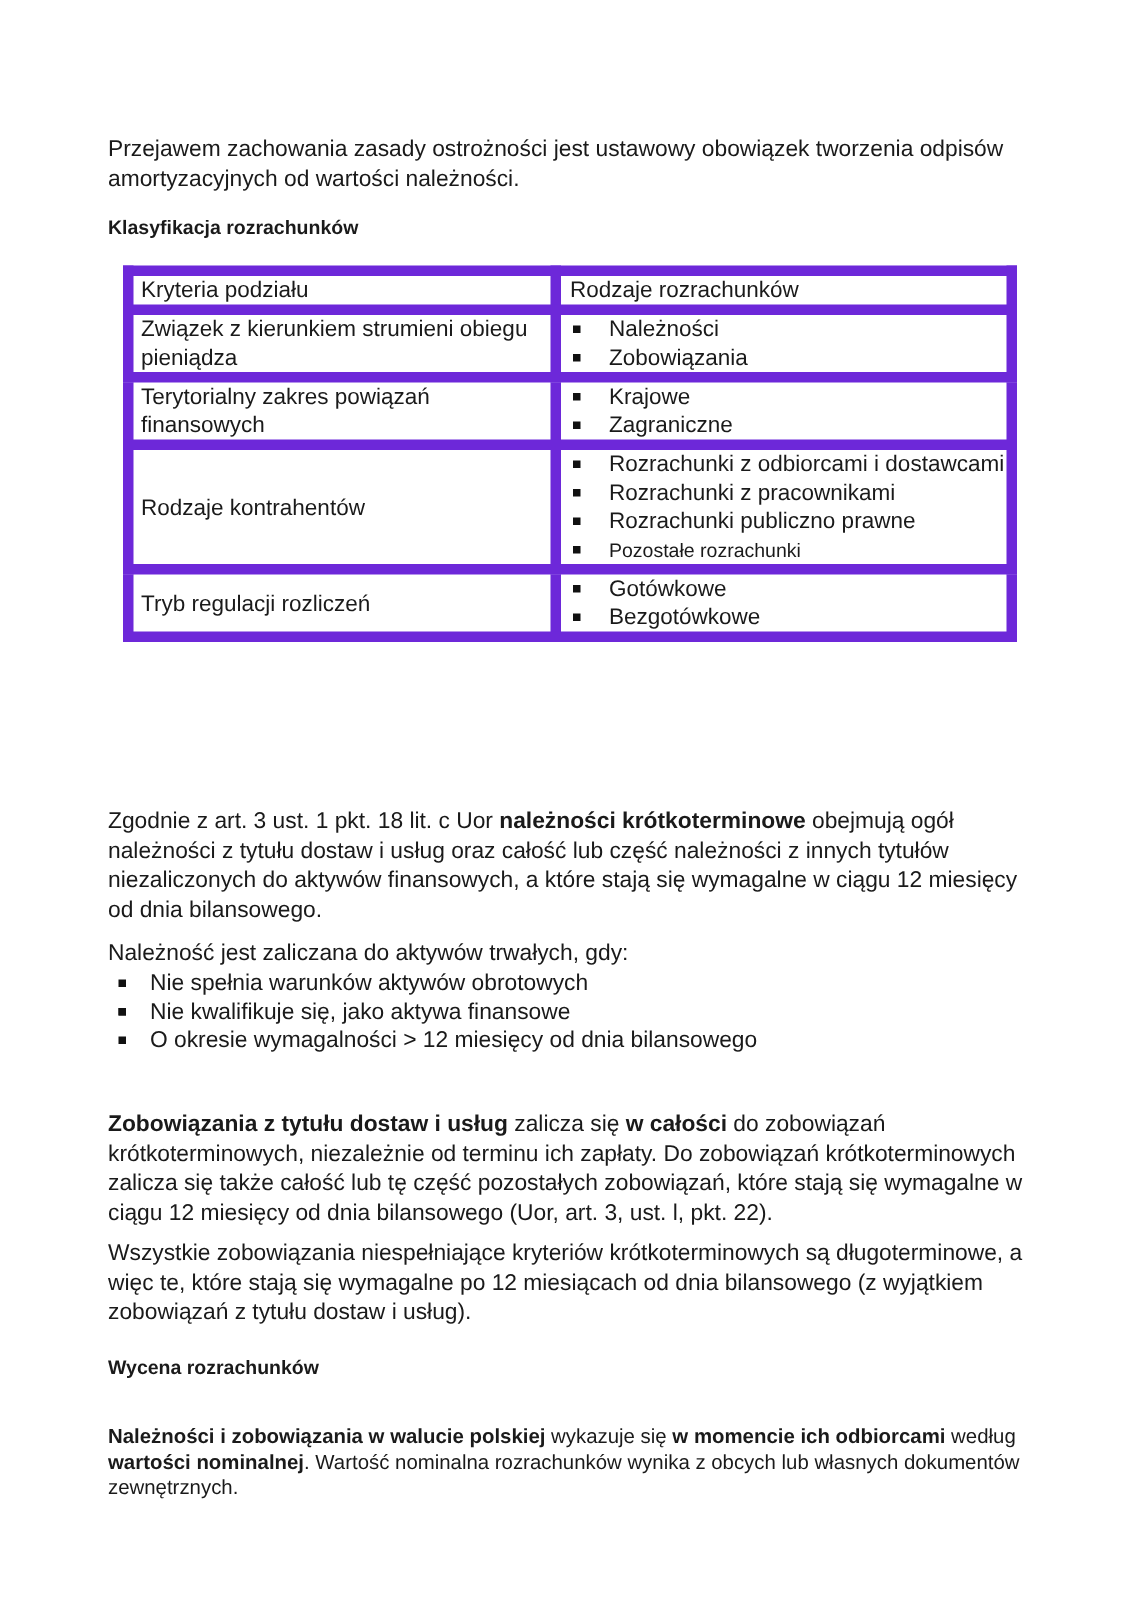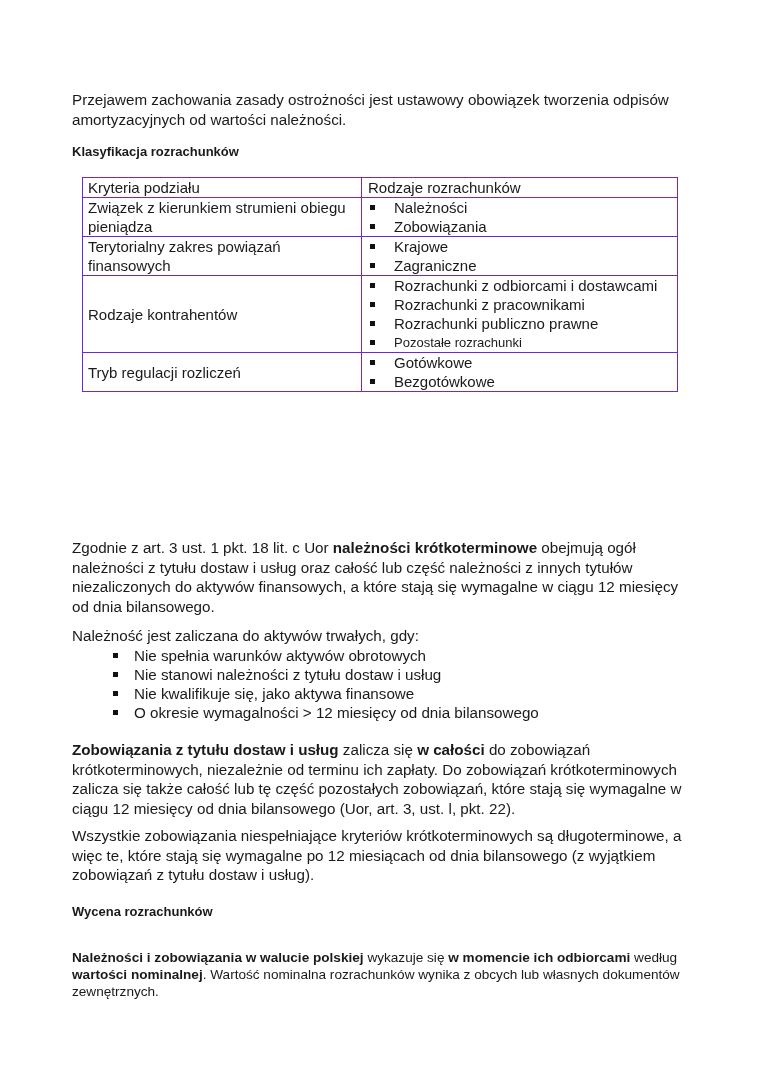--- a/index.html
+++ b/index.html
@@ -35,21 +35,21 @@
 
   table.klas {
     position: absolute;
     left: 82px;
     top: 177px;
     width: 596px;
     border-collapse: collapse;
     font-size: 15px;
   }
   table.klas td {
-    border: 1px solid #6d28d9;
+    border: 7px solid #6d28d9;
     padding: 0 0 0 5px;
     vertical-align: middle;
     line-height: 19px;
   }
   table.klas td.col1 { width: 273px; }
   table.klas td.col2 { padding-left: 6px; }
   table.klas td.top { vertical-align: top; }
   .cell-list {
     list-style: none;
     margin: 0;
@@ -146,23 +146,23 @@
   </tr>
 
 
 
 </tbody>
   </table>
 
 <p class="para abs" style="left:72px; top:538px; width:610px;"><span>Zgodnie z art. 3 ust. 1 pkt. 18 lit. c Uor </span><b>należności krótkoterminowe</b><span> obejmują ogół należności z tytułu dostaw i usług oraz całość lub część należności z innych tytułów niezaliczonych do aktywów finansowych, a które stają się wymagalne w ciągu 12 miesięcy od dnia bilansowego.</span></p>
 
 <p class="para abs" style="left:72px; top:626px;">Należność jest zaliczana do aktywów trwałych, gdy:</p>
-<ul class="bullets abs" style="left:88px; top:646px; width:620px;">
+<ul class="bullets abs" style="left:54px; top:646px; width:620px;">
   <li><span class="sq"></span><span>Nie spełnia warunków aktywów obrotowych</span></li>
-  <li><span class="sq"></span><span>Nie stanowi należności z tytułu dostaw i usług</span></li>
+  <li><span class="sq"></span></li>
   <li><span class="sq"></span><span>Nie kwalifikuje się, jako aktywa finansowe</span></li>
   <li><span class="sq"></span><span>O okresie wymagalności &gt; 12 miesięcy od dnia bilansowego</span></li>
 </ul>
 
 <p class="para abs" style="left:72px; top:740px; width:622px;"><b>Zobowiązania z tytułu dostaw i usług</b><span> zalicza się </span><b>w całości</b><span> do zobowiązań krótkoterminowych, niezależnie od terminu ich zapłaty. Do zobowiązań krótkoterminowych zalicza się także całość lub tę część pozostałych zobowiązań, które stają się wymagalne w ciągu 12 miesięcy od dnia bilansowego (Uor, art. 3, ust. l, pkt. 22).</span></p>
 
 <p class="para abs" style="left:72px; top:826px; width:626px;">Wszystkie zobowiązania niespełniające kryteriów krótkoterminowych są długoterminowe, a więc te, które stają się wymagalne po 12 miesiącach od dnia bilansowego (z wyjątkiem zobowiązań z tytułu dostaw i usług).</p>
 
 <p class="heading abs" style="left:72px; top:903px;">Wycena rozrachunków</p>
 

